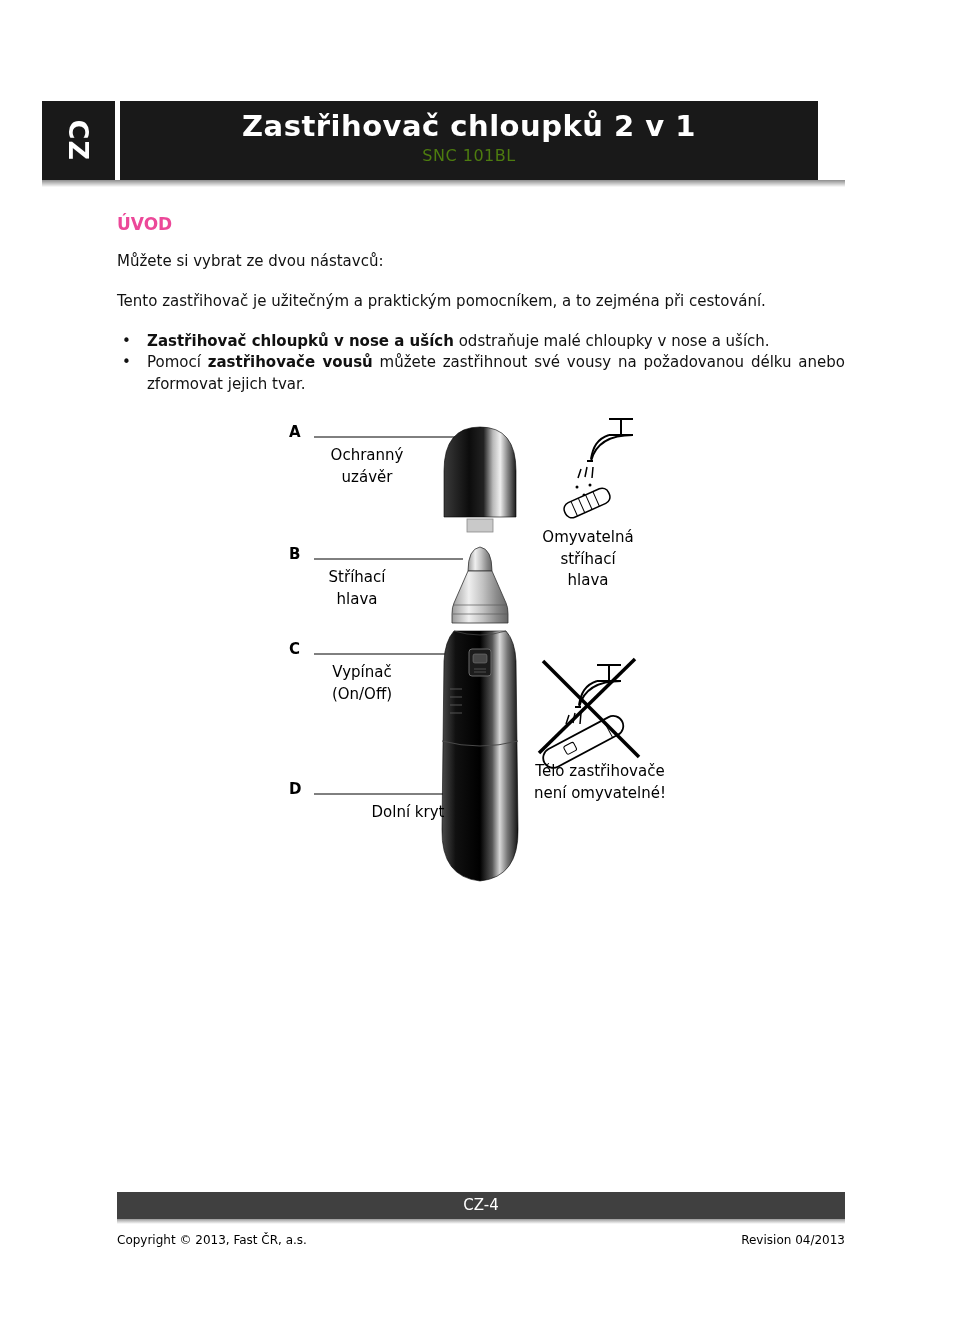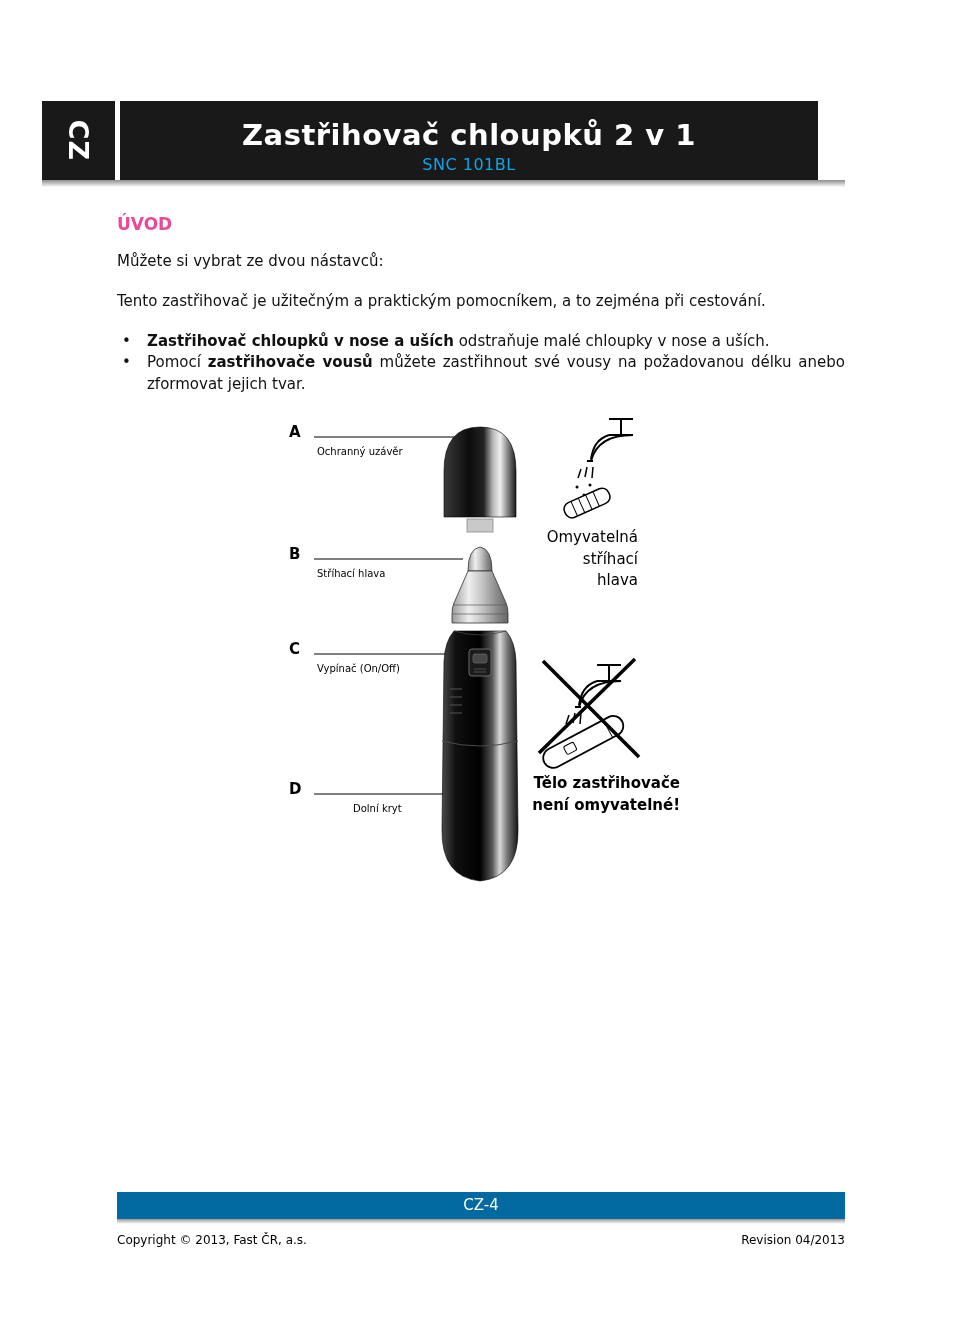--- a/index.html
+++ b/index.html
@@ -5,46 +5,46 @@
   * { margin:0; padding:0; box-sizing:border-box; }
   html,body { background:#fff; }
   body { font-family:"DejaVu Sans","Liberation Sans",sans-serif; color:#111; }
   .page { position:relative; width:962px; height:1328px; background:#fff; overflow:hidden; }
 
   
   .cz-tab { position:absolute; left:42px; top:101px; width:73px; height:79px; background:#191919;
             color:#fff; display:flex; align-items:center; justify-content:center; }
   .cz-tab span { transform:rotate(90deg); font-size:27px; font-weight:bold; letter-spacing:1px; }
   .title-bar { position:absolute; left:120px; top:101px; width:698px; height:79px; background:#191919;
-               color:#fff; text-align:center; padding-top:17px; }
+               color:#fff; text-align:center; padding-top:8px; }
   .title { font-size:29px; font-weight:600; letter-spacing:0.5px; }
-  .subtitle { font-size:16px; margin-top:3px; color:#0ea5e9; letter-spacing:0.5px; }
+  .subtitle { font-size:16px; margin-top:3px; color:#4d7c0f; letter-spacing:0.5px; }
   .header-shadow { position:absolute; left:42px; top:180px; width:803px; height:7px;
                    background:linear-gradient(#8d8d8d,#fdfdfd); }
 
   
   .content { position:absolute; left:117px; top:214px; width:728px; }
   .section-h { font-size:17px; font-weight:bold; color:#ec4899; margin-bottom:18px; }
   .para { font-size:15px; line-height:1.3; margin-bottom:20px; }
   .bullets { margin-top:4px; }
   .bullet { display:flex; font-size:15px; line-height:1.42; }
   .dot { width:30px; padding-left:5px; flex:0 0 30px; }
   .btext { flex:1; }
   .btext.j { text-align:justify; }
   .popis { margin-top:42px; }
 
   
   .diagram { position:relative; width:728px; height:490px; margin-top:14px; }
   .device-svg { position:absolute; left:0; top:0; }
   .dg-letter { position:absolute; font-size:15px; font-weight:bold; color:#000; }
-  .dg-text { position:absolute; font-size:10px; line-height:1.45; color:#000; }
-  .dg-note { position:absolute; font-size:15px; line-height:1.45; color:#000; text-align:right; }
+  .dg-text { position:absolute; font-size:15px; line-height:1.45; color:#000;text-align:center; }
+  .dg-note { position:absolute; font-size:15px; line-height:1.45; color:#000; text-align:center; }
 
   
-  .page-bar { position:absolute; left:117px; top:1192px; width:728px; height:27px; background:#0369a1;
+  .page-bar { position:absolute; left:117px; top:1192px; width:728px; height:27px; background:#404040;
               color:#fff; text-align:center; font-size:15px; line-height:27px; }
   .page-bar-shadow { position:absolute; left:117px; top:1219px; width:728px; height:5px;
                      background:linear-gradient(#9a9a9a,#fff); }
   .footer-row { position:absolute; left:117px; top:1233px; width:728px; display:flex;
                 justify-content:space-between; font-size:12px; color:#000; }
 </style>
 </head>
 <body>
 
 <div class="page">
@@ -171,21 +171,21 @@
       <div class="dg-letter" style="left:172px; top:136px;">B</div>
       <div class="dg-text" style="left:200px; top:158px; width:80px;">Stříhací hlava</div>
 
       <div class="dg-letter" style="left:172px; top:231px;">C</div>
       <div class="dg-text" style="left:200px; top:253px; width:90px;">Vypínač (On/Off)</div>
 
       <div class="dg-letter" style="left:172px; top:371px;">D</div>
       <div class="dg-text" style="left:200px; top:393px; width:110px;margin-left:36px;">Dolní kryt</div>
 
       <div class="dg-note" style="left:421px; top:118px; width:100px;">Omyvatelná stříhací hlava</div>
-      <div class="dg-note" style="left:403px; top:364px; width:160px;font-weight:bold;">Tělo zastřihovače není omyvatelné!</div>
+      <div class="dg-note" style="left:403px; top:352px; width:160px;">Tělo zastřihovače není omyvatelné!</div>
     </div>
   </div>
 
   <div class="page-bar">
     <span>CZ-4</span>
   </div>
   <div class="page-bar-shadow"></div>
   <div class="footer-row">
     <span>Copyright © 2013, Fast ČR, a.s.</span>
     <span>Revision 04/2013</span>

